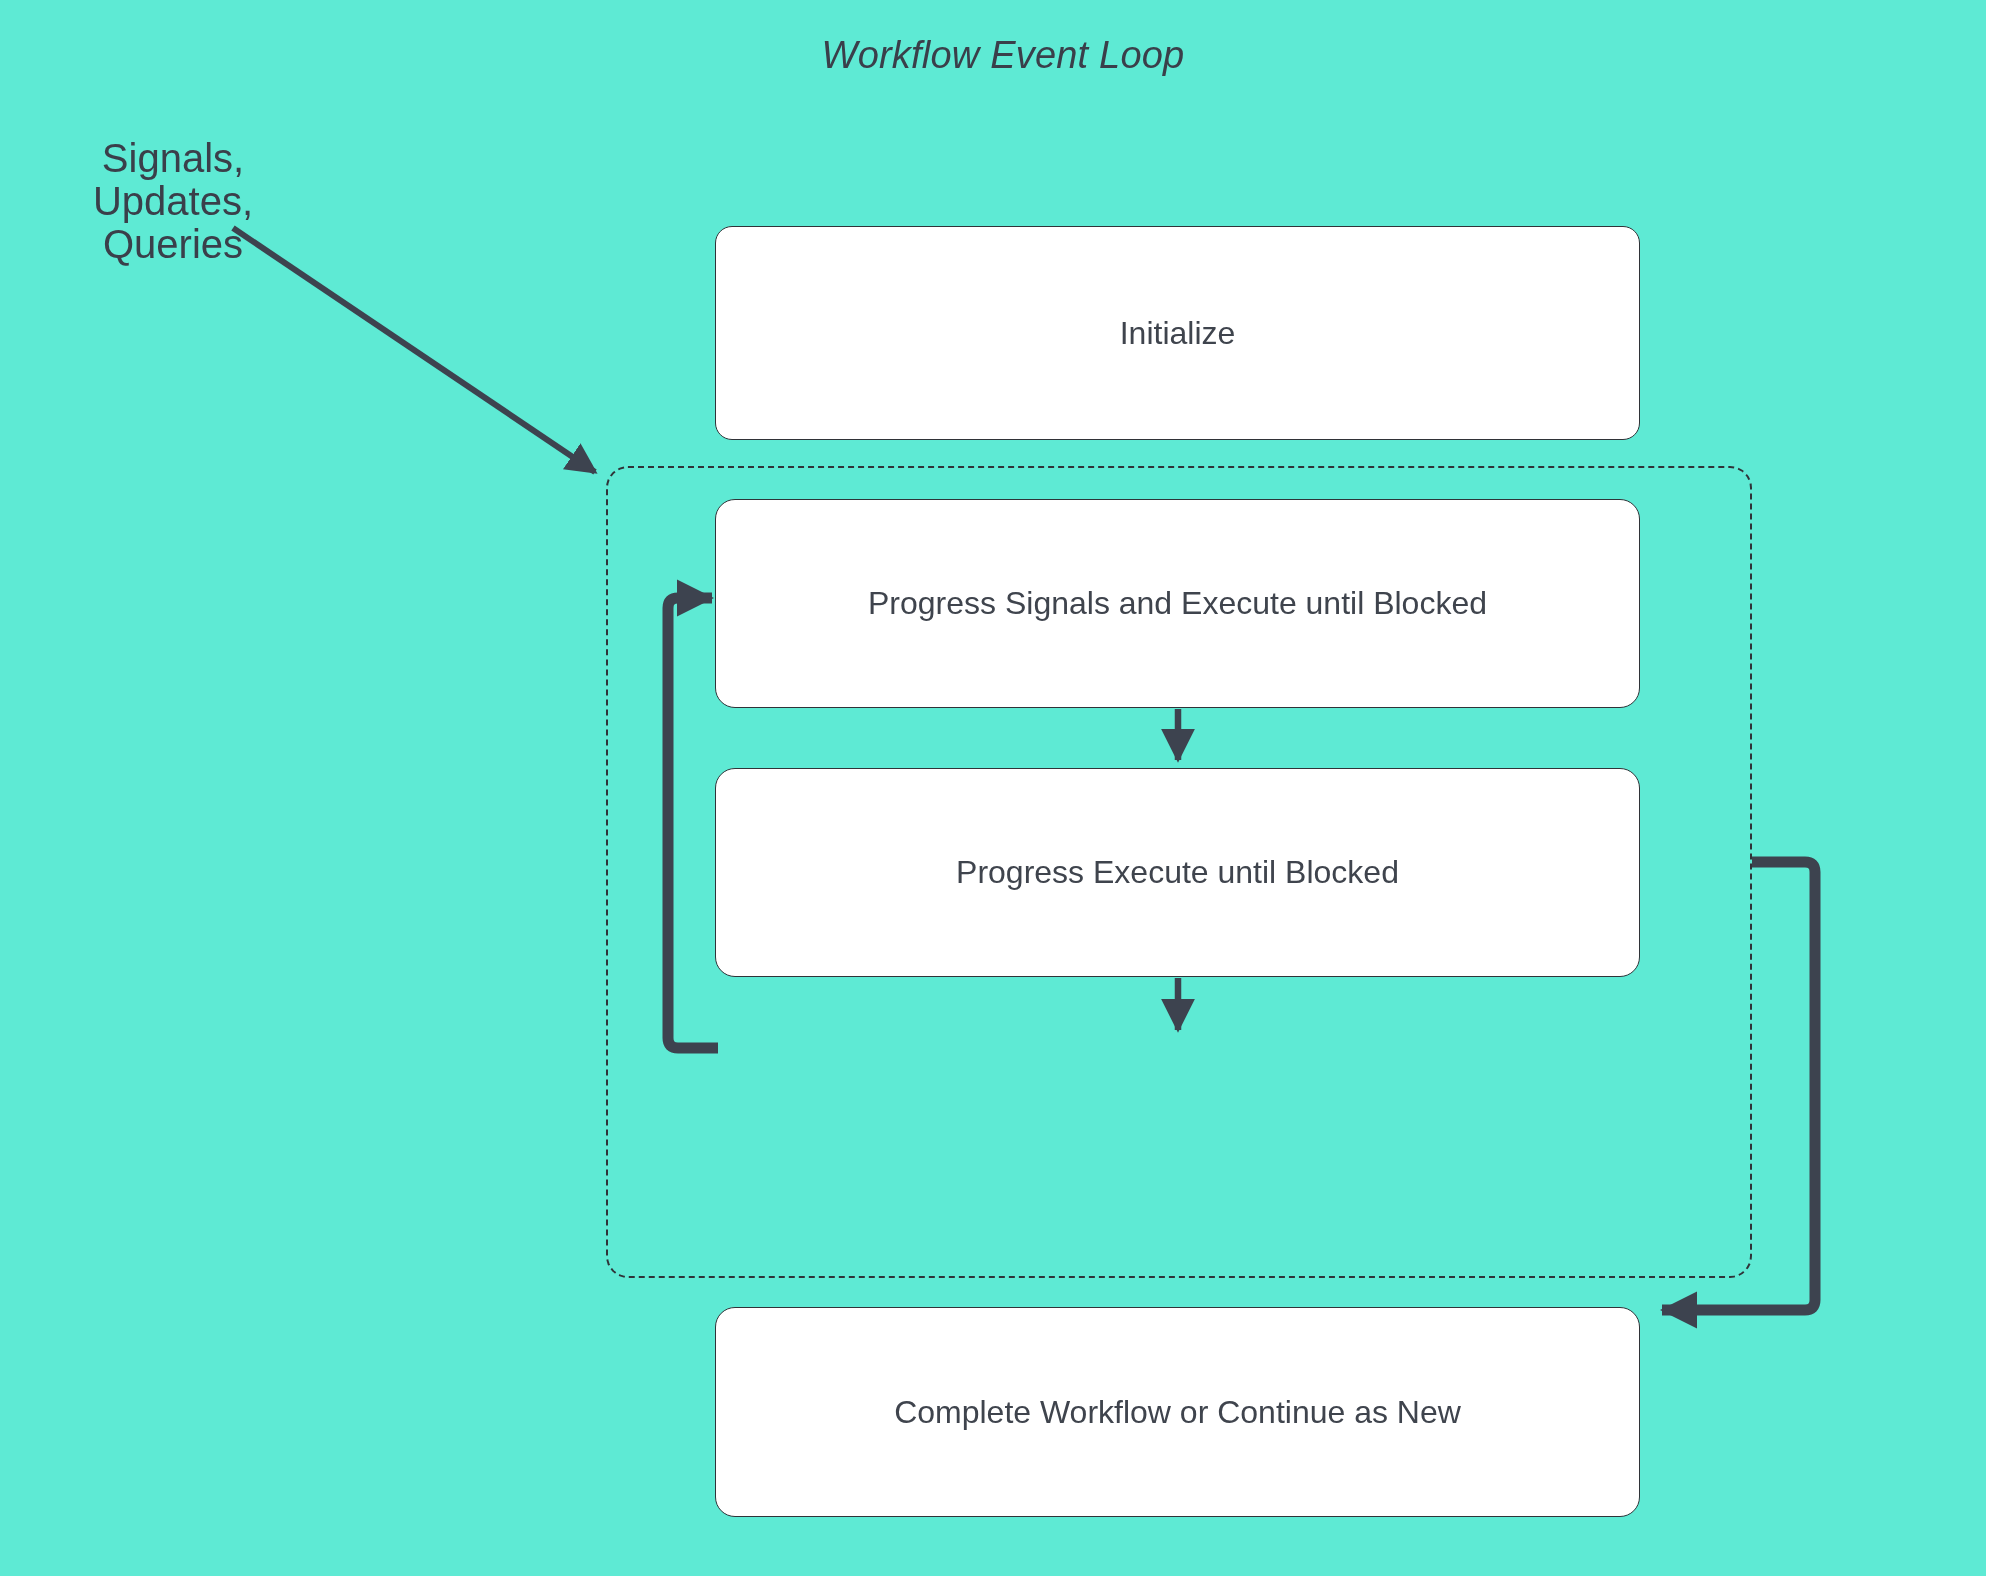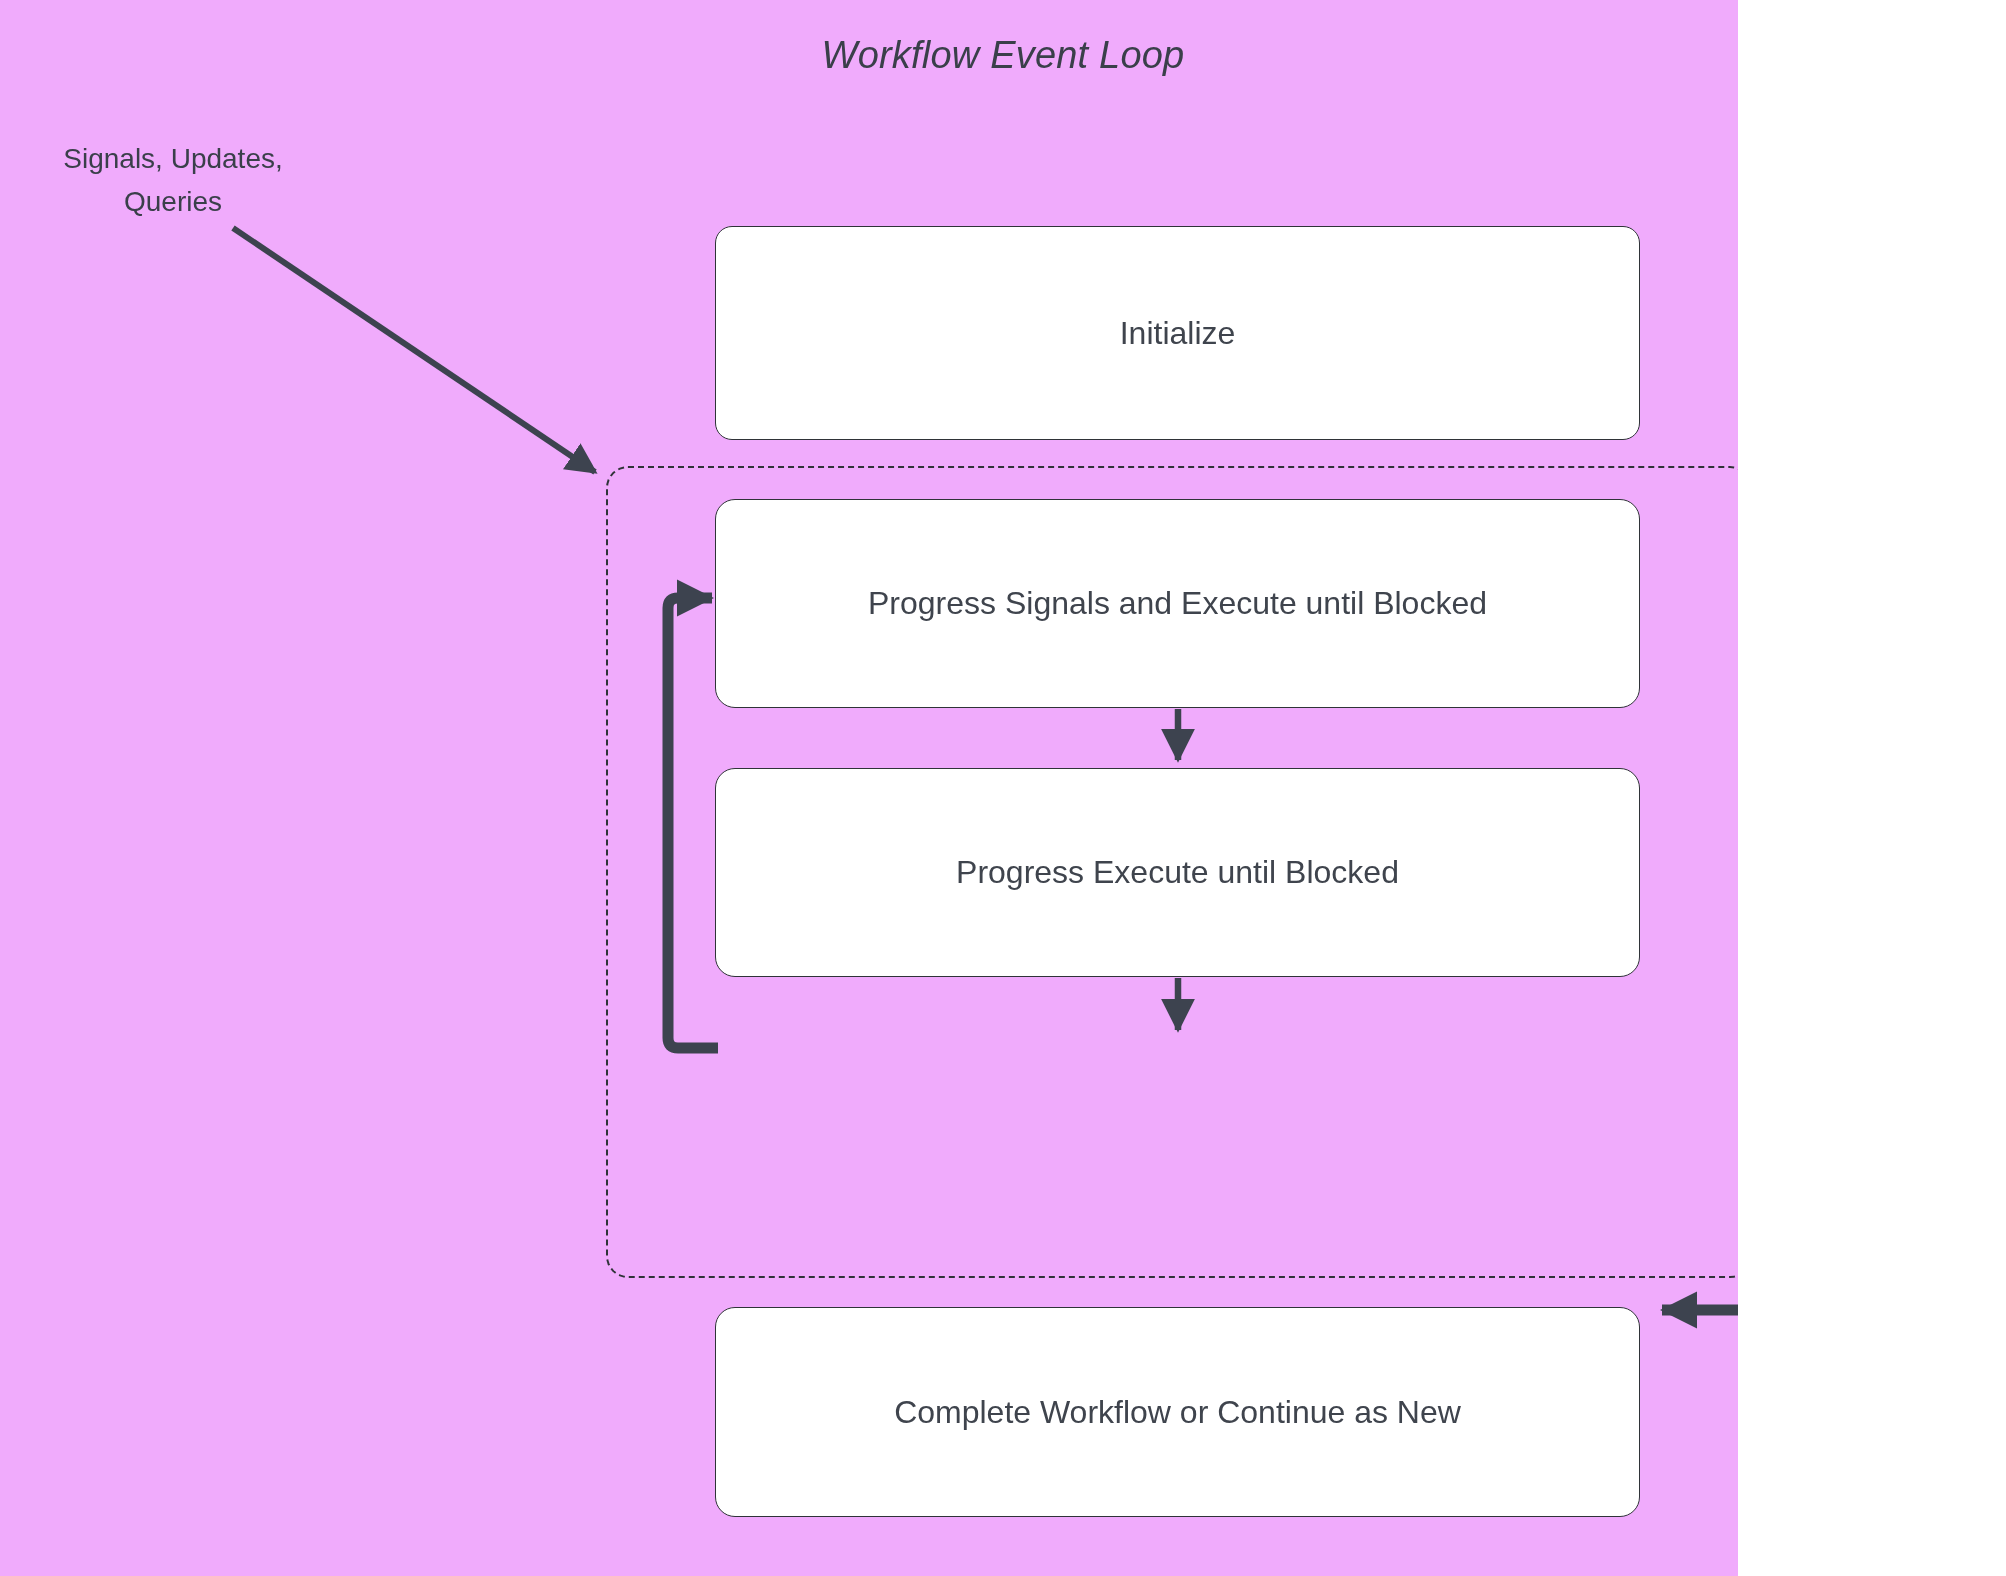--- a/index.html
+++ b/index.html
@@ -6,23 +6,23 @@
   html, body {
     margin: 0;
     padding: 0;
     background: #ffffff;
   }
   body {
     font-family: "Liberation Sans", sans-serif;
   }
   #canvas {
     position: relative;
-    width: 1738px;
+    width: 1986px;
     height: 1576px;
-    background: #f0abfc;
+    background: #5eead4;
     overflow: hidden;
   }
   #svg-layer {
     position: absolute;
     left: 0;
     top: 0;
     width: 2006px;
     height: 1576px;
   }
   .diagram-title {
@@ -35,21 +35,21 @@
     font-size: 38px;
     color: #3a3f4a;
     letter-spacing: 0.2px;
   }
   .ext-label {
     position: absolute;
     left: 20px;
     top: 137px;
     width: 306px;
     text-align: center;
-    font-size: 28px;
+    font-size: 40px;
     line-height: 43px;
     color: #3a3f4a;
     white-space: pre-line;
   }
   .node-box {
     position: absolute;
     box-sizing: border-box;
     background: #ffffff;
     border: 1.6px solid #2f3338;
     border-radius: 20px;

